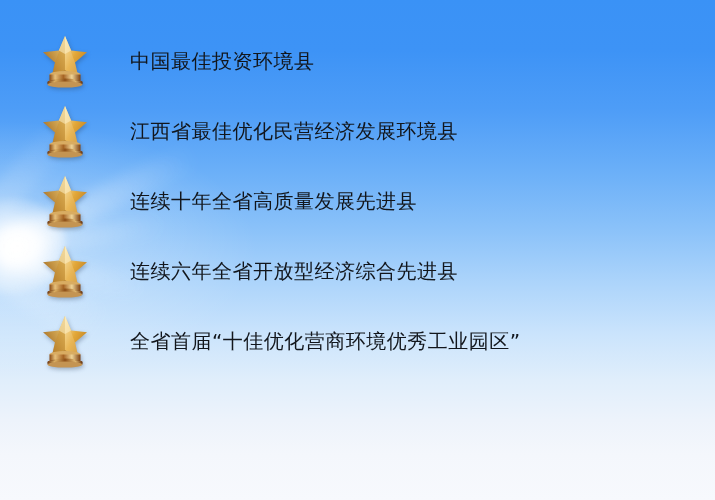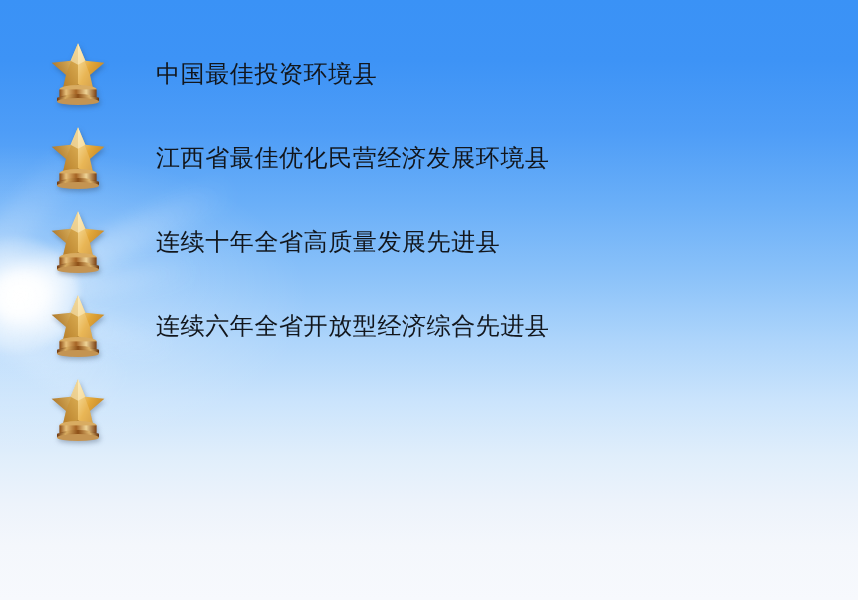--- a/index.html
+++ b/index.html
@@ -246,16 +246,17 @@
           <path d="M26,2 L26,36 L12.4,44 L16,28.6 Z" fill="#c98b27" opacity="0.35"></path>
           <path d="M26,2 L26,36 L39.6,44 L36,28.6 Z" fill="#fae0a0" opacity="0.28"></path>
           <path d="M26,2 L32.2,16.6 L26,20 L19.8,16.6 Z" fill="#fdf0c8" opacity="0.55"></path>
           <ellipse cx="26" cy="40.5" rx="15.5" ry="3.6" fill="#d9ac62"></ellipse>
           <rect x="10.5" y="40.5" width="31" height="7.5" fill="url(#g-base1)"></rect>
           <ellipse cx="26" cy="48" rx="15.5" ry="3.6" fill="url(#g-base2)"></ellipse>
           <rect x="8.5" y="47" width="35" height="3.8" rx="1.2" fill="url(#g-base2)"></rect>
           <ellipse cx="26" cy="50.6" rx="17.5" ry="3" fill="#c49452"></ellipse>
         </svg>
       </div>
+      <div class="award-text">全省首届“十佳优化营商环境优秀工业园区”</div>
     </div>
 
   </div>
 </div>
 
 </body></html>

